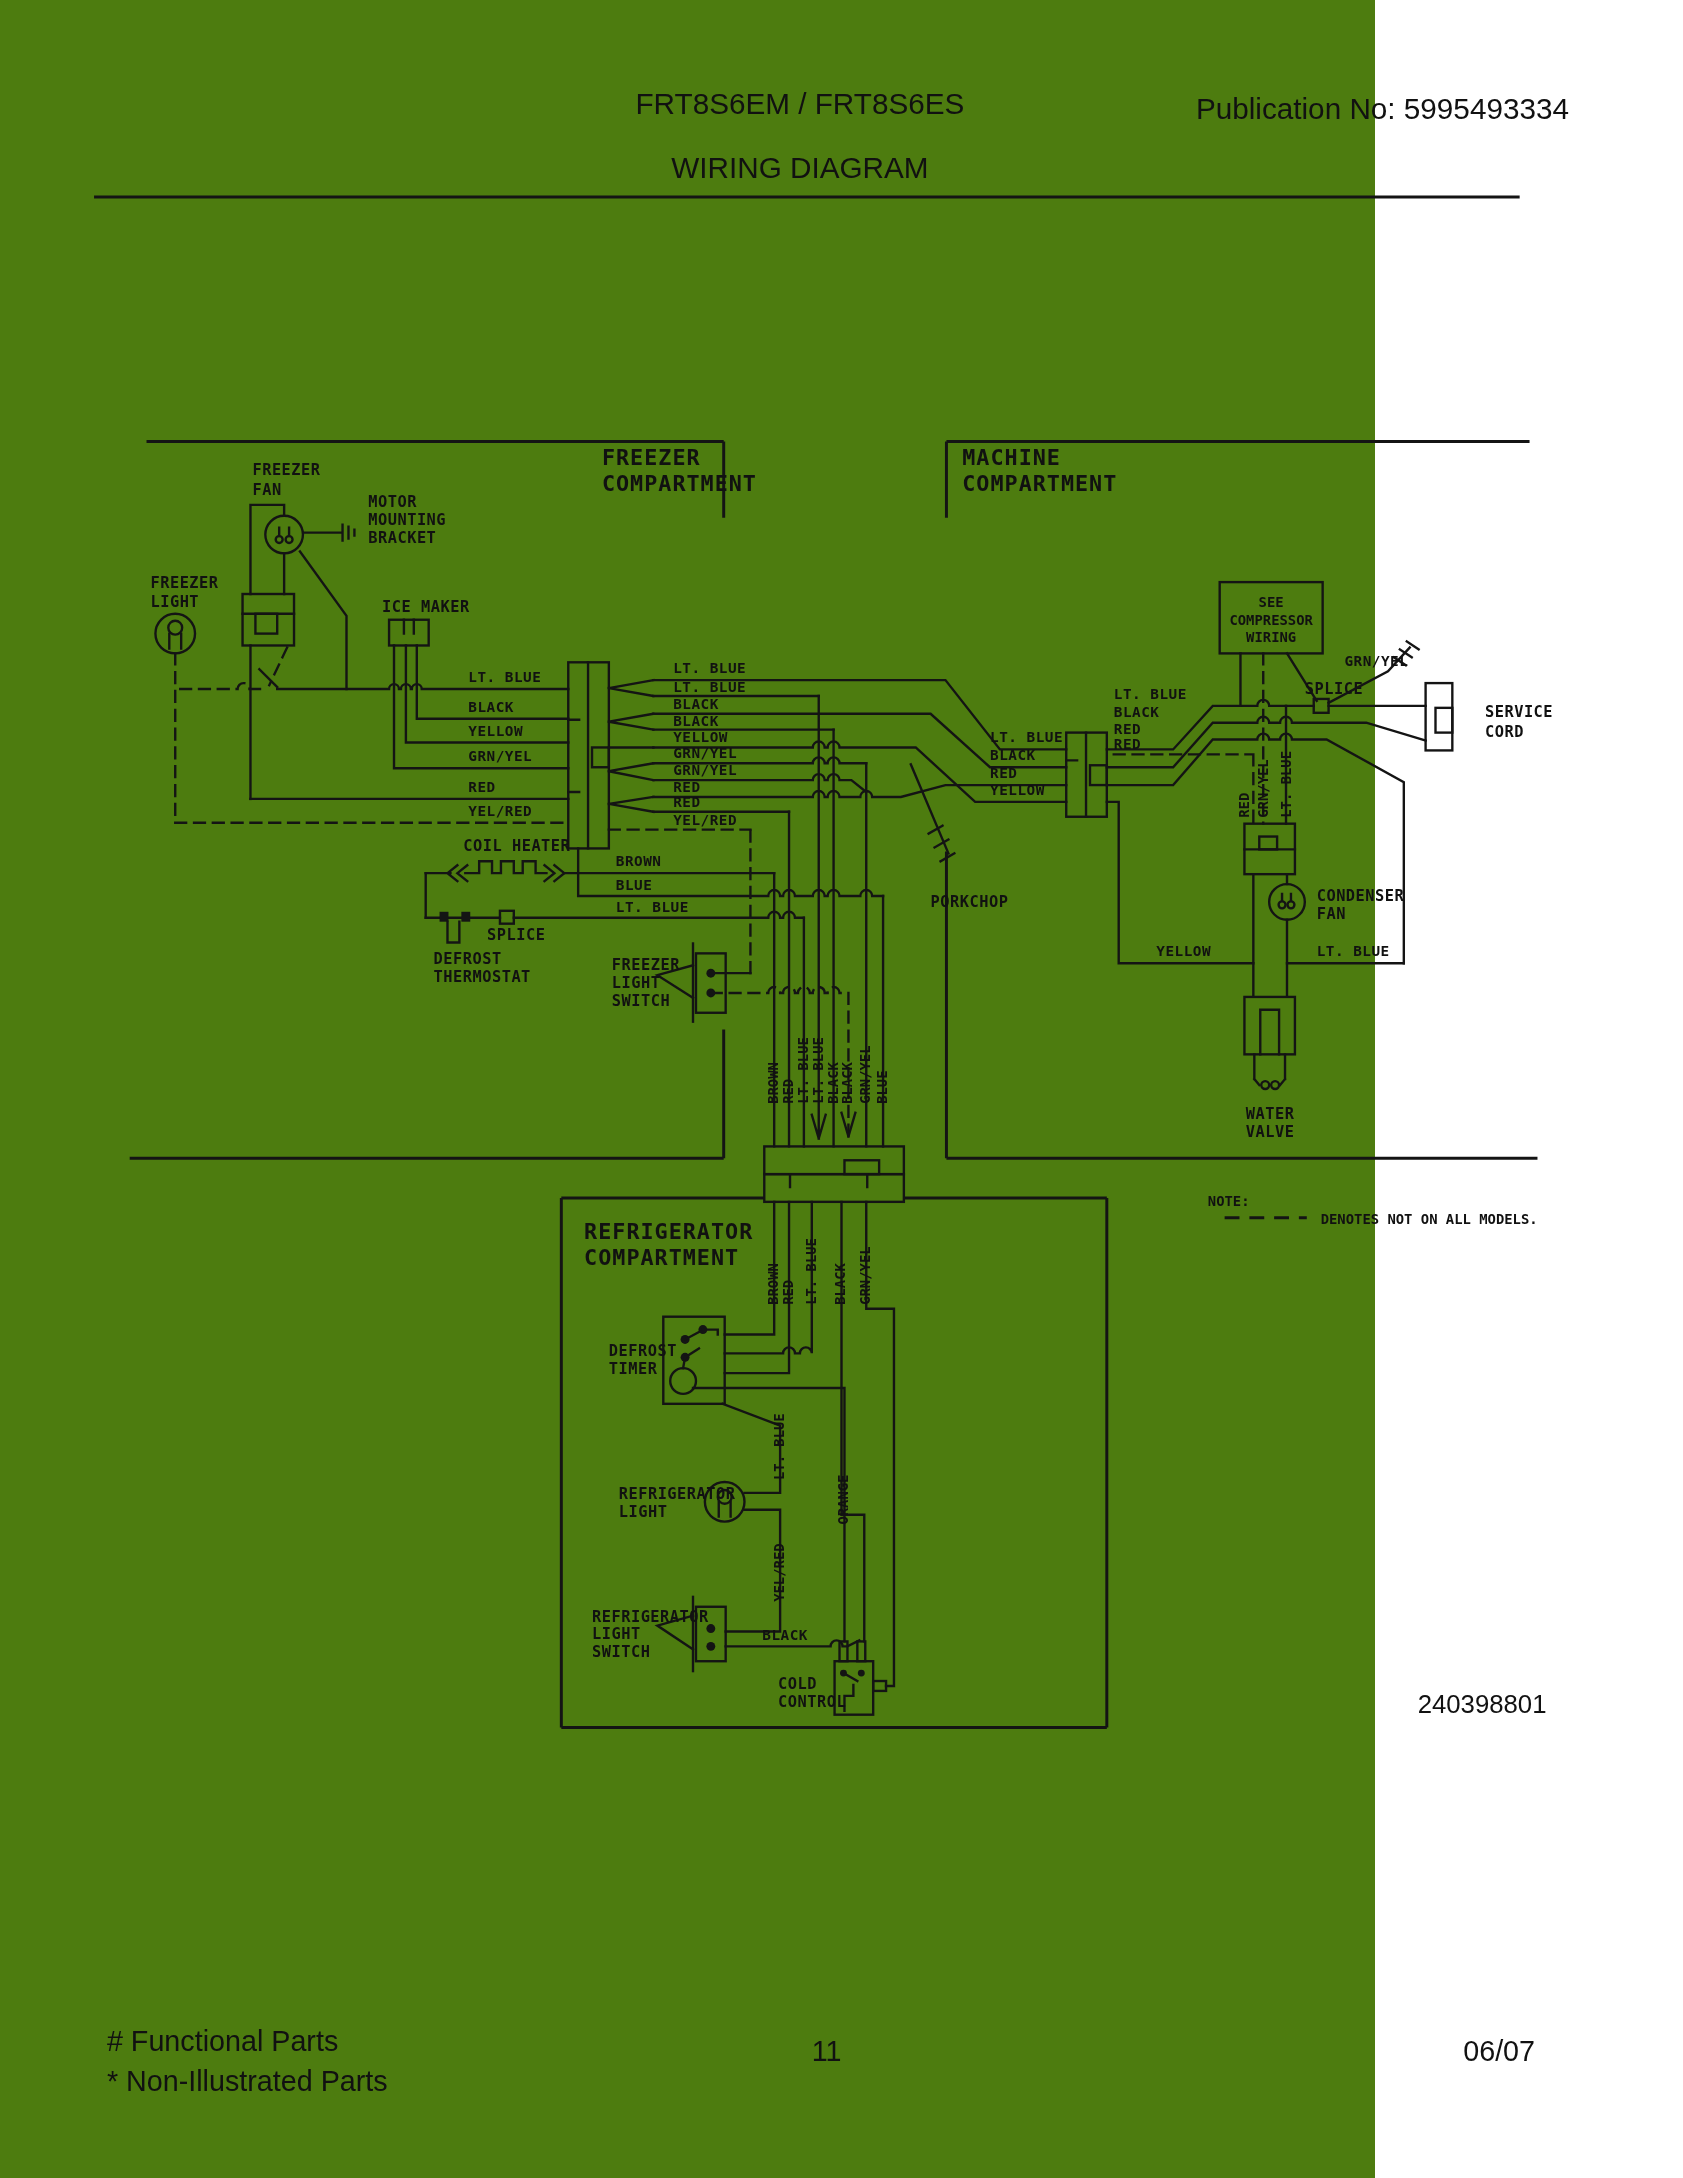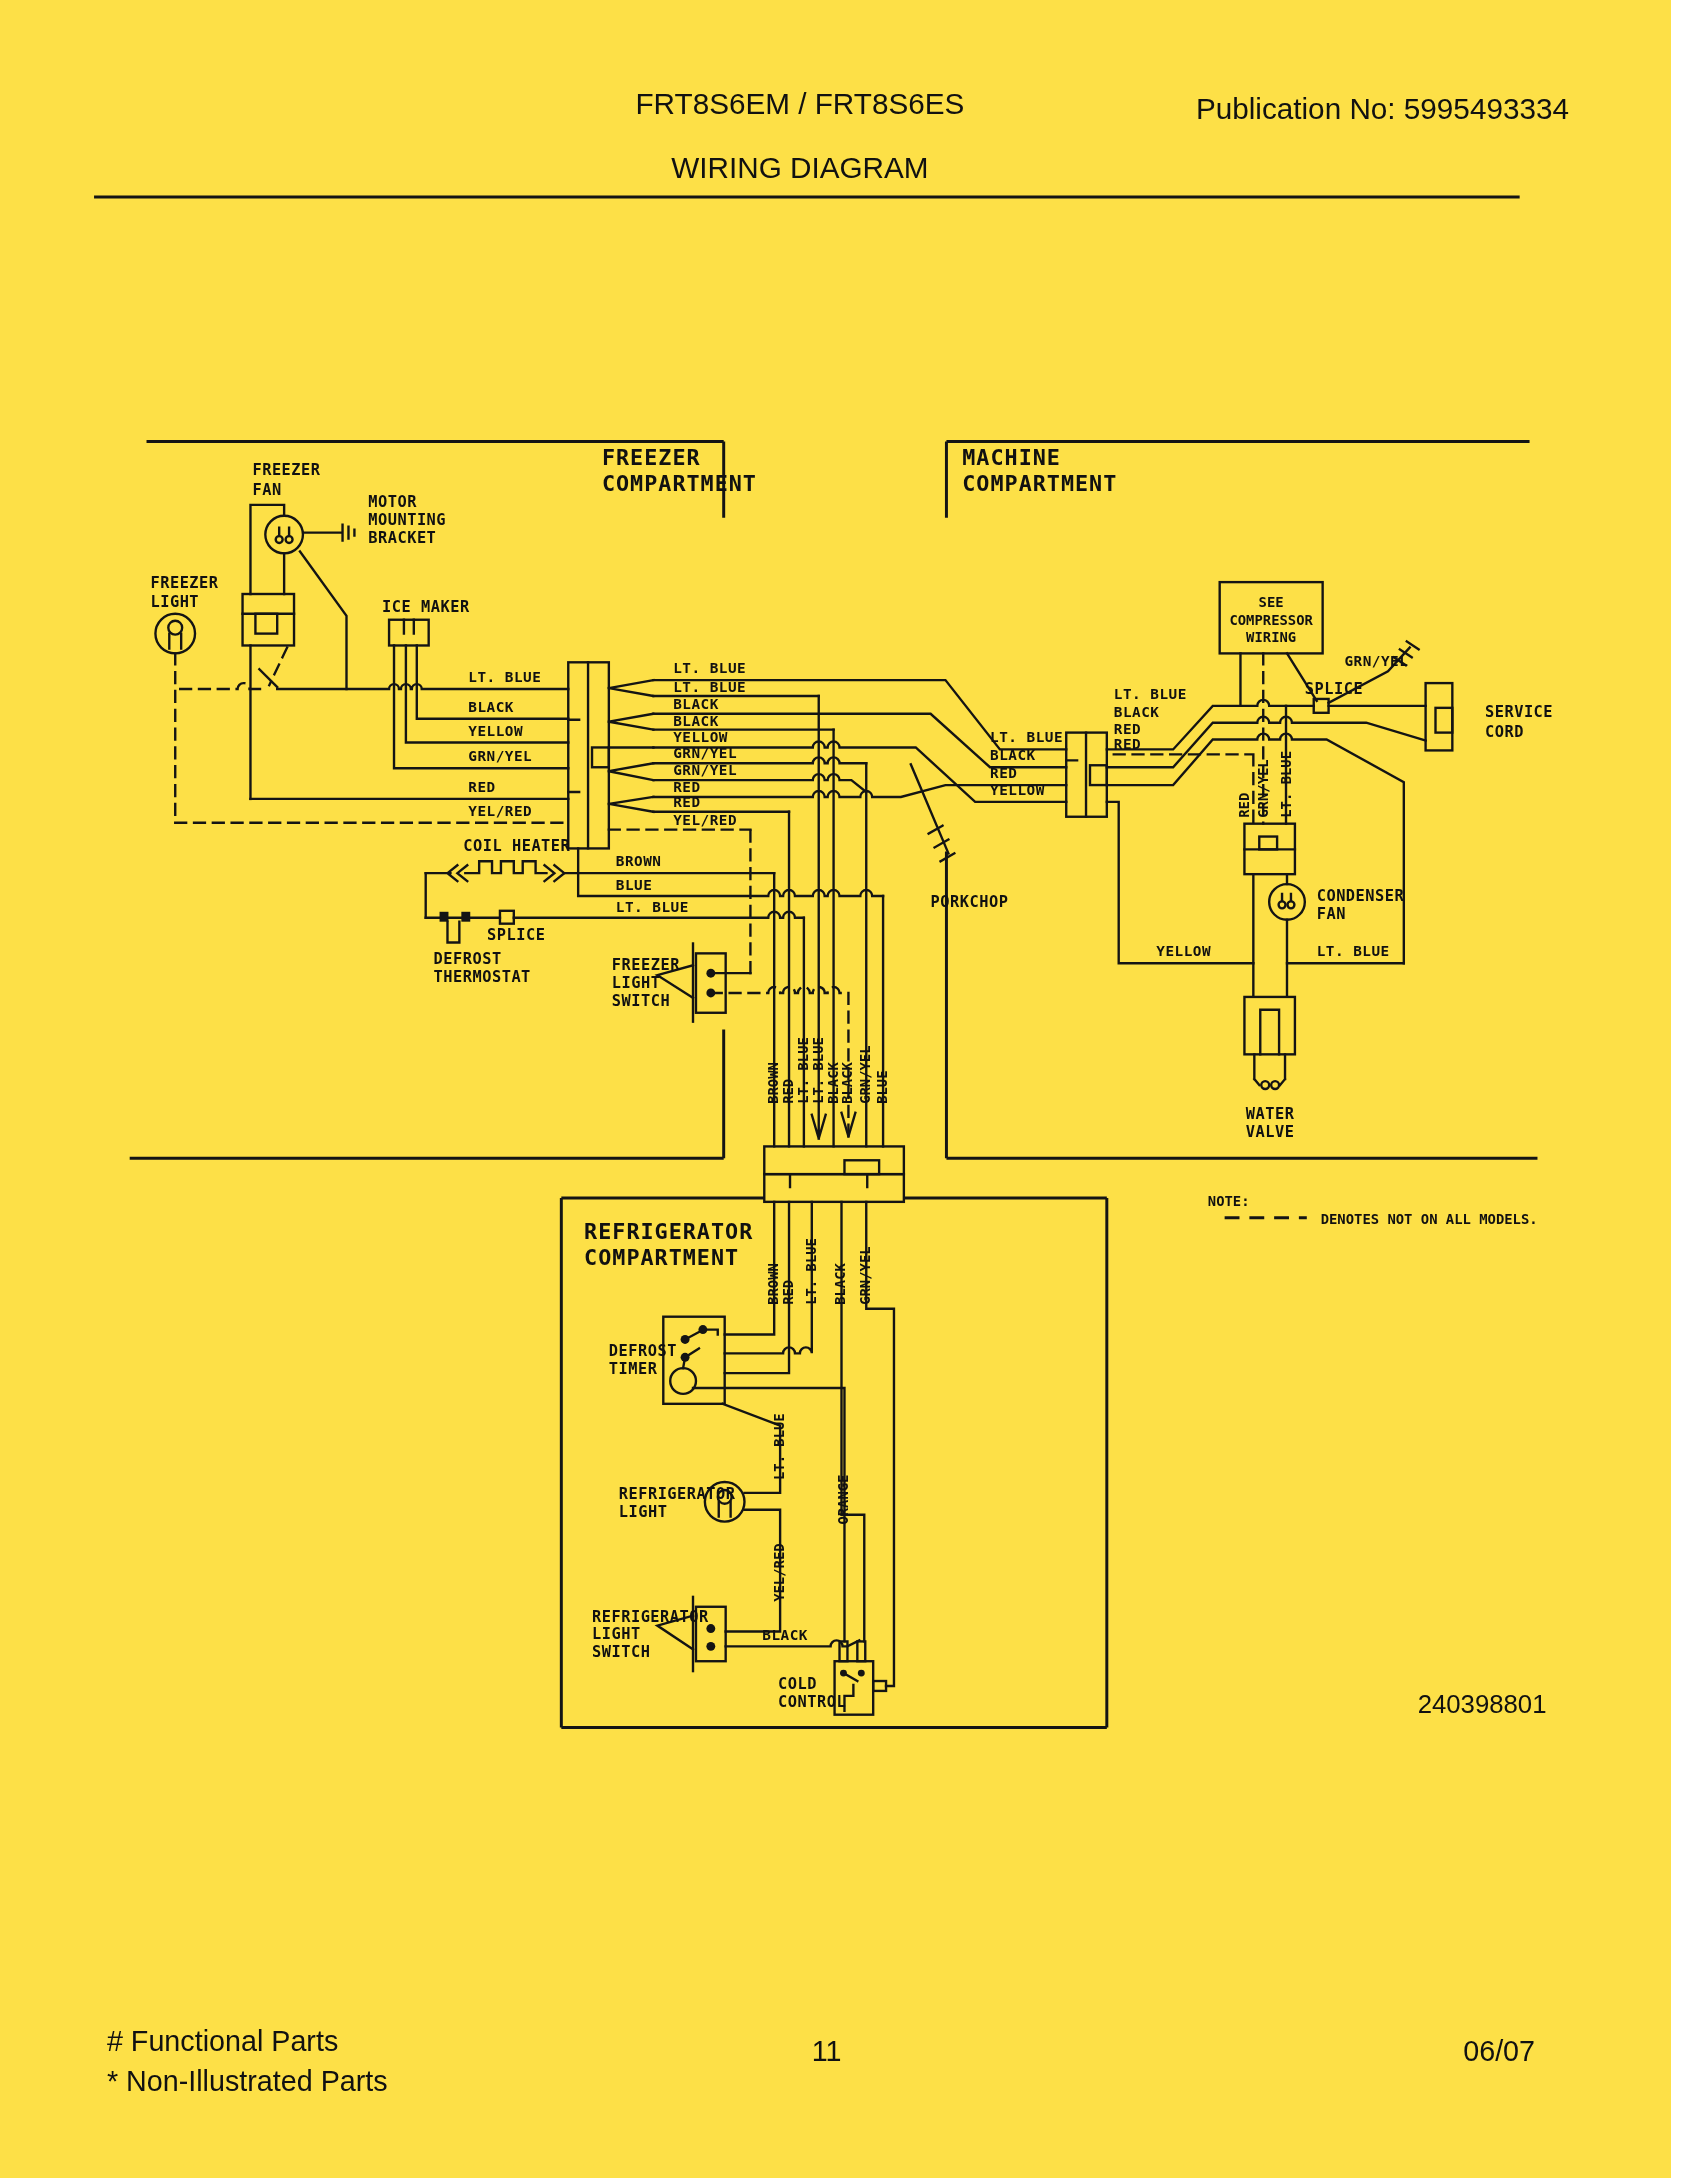--- a/index.html
+++ b/index.html
@@ -1,16 +1,16 @@
 <!DOCTYPE html>
 <html><head>
 <meta charset="utf-8">
 <style>
   html,body { margin:0; padding:0; background:#ffffff; }
-  .page { width:1671px; height:2178px; position:relative; background:#fde047; }
+  .page { width:1375px; height:2178px; position:relative; background:#4d7c0f; }
   svg { display:block; }
   .w  { fill:none; stroke:#141414; stroke-width:2.4; stroke-linecap:square; }
   .wd { fill:none; stroke:#141414; stroke-width:2.4; stroke-linecap:square; stroke-dasharray:11 8; }
   .nd { fill:none; stroke:#141414; stroke-width:3; stroke-dasharray:15 10; }
   .bx { fill:none; stroke:#141414; stroke-width:3; }
   .dot { fill:#141414; stroke:none; }
   text { fill:#111; }
   .t  { font:bold 14.5px "DejaVu Sans Mono", monospace; letter-spacing:0.5px; }
   .tc { font:bold 15.5px "DejaVu Sans Mono", monospace; letter-spacing:0.5px; }
   .tk { font:bold 22px "DejaVu Sans Mono", monospace; letter-spacing:1px; }

